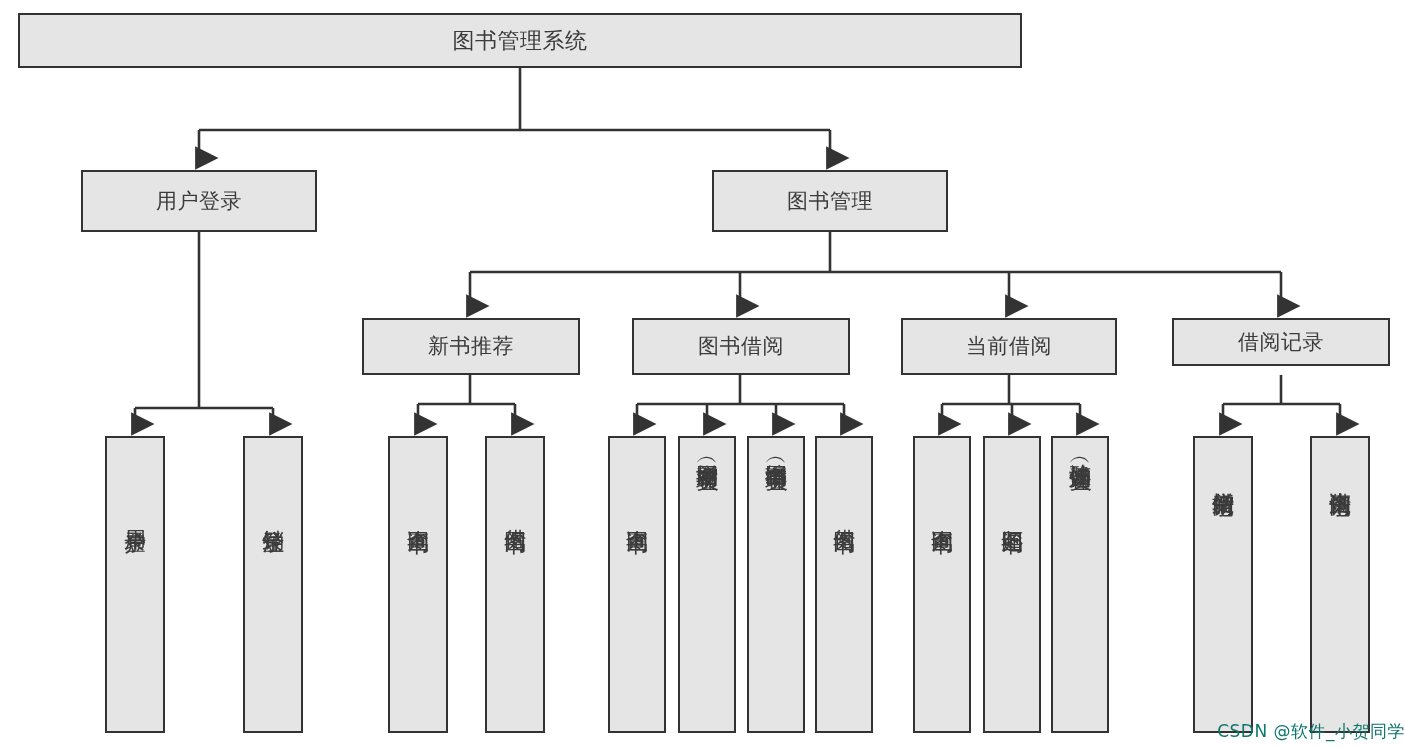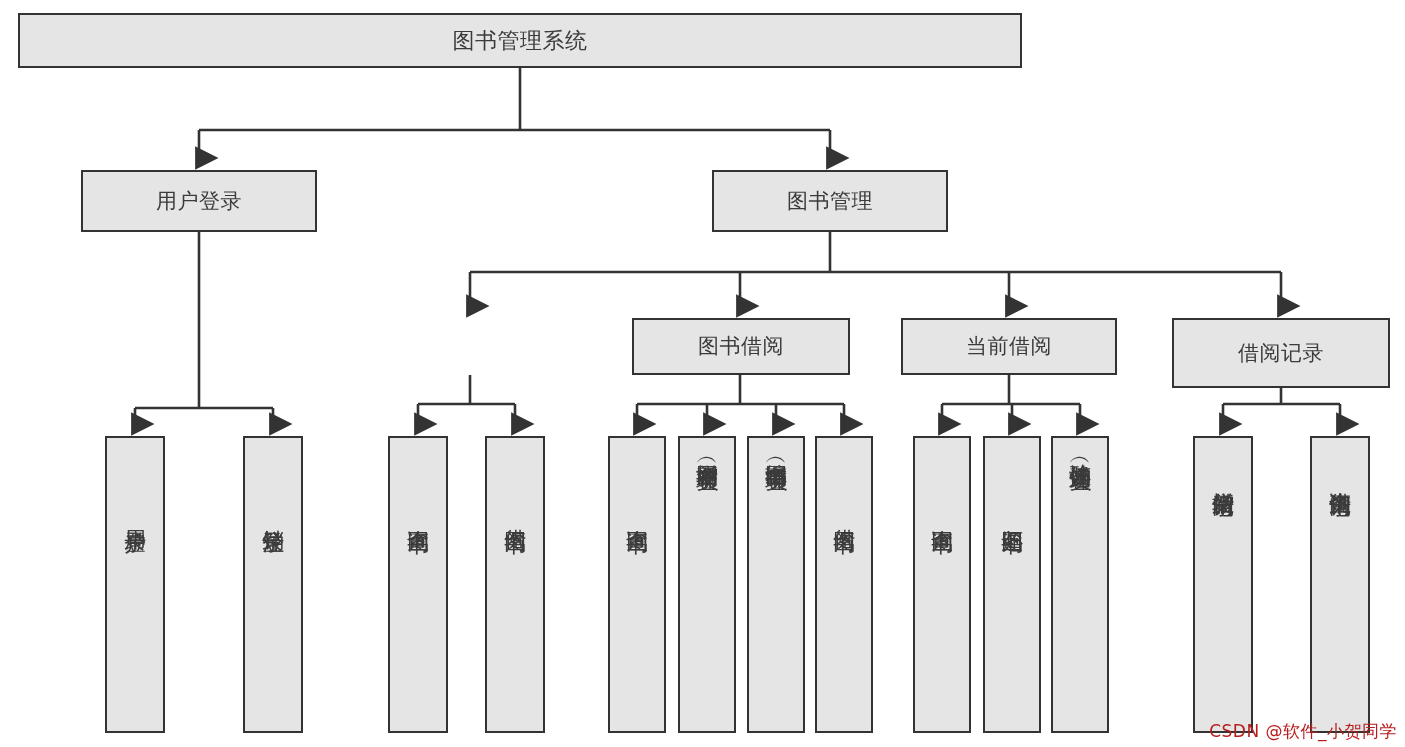--- a/index.html
+++ b/index.html
@@ -53,24 +53,24 @@
     font-size: 22px;
     line-height: 1.12;
     letter-spacing: 1px;
     white-space: normal;
   }
   .node.vert.tall .label {
     padding-top: 0;
   }
   .watermark {
     position: absolute;
-    right: 8px;
+    right: 0;
     bottom: 4px;
     font-size: 17px;
-    color: #b91c1c;
+    color: #0f766e;
     z-index: 5;
     white-space: nowrap;
     letter-spacing: 0.5px;
   }
 </style>
 </head>
 <body>
 
 <div id="canvas">
 
@@ -130,27 +130,30 @@
     <span class="label">图书管理系统</span>
   </div>
 
   <div class="node" style="left:81px; top:170px; width:236px; height:62px;">
     <span class="label">用户登录</span>
   </div>
   <div class="node" style="left:712px; top:170px; width:236px; height:62px;">
     <span class="label">图书管理</span>
   </div>
 
+  <div class="node" style="left:362px; top:318px; width:218px; height:57px;">
+    <span class="label">新书推荐</span>
+  </div>
   <div class="node" style="left:901px; top:318px; width:216px; height:57px;">
     <span class="label">当前借阅</span>
   </div>
   <div class="node" style="left:632px; top:318px; width:218px; height:57px;">
     <span class="label">图书借阅</span>
   </div>
-  <div class="node" style="left:1172px; top:318px; width:218px; height:70px;">
+  <div class="node" style="left:1172px; top:318px; width:218px; height:48px;">
     <span class="label">借阅记录</span>
   </div>
 
   <div class="node vert" style="left:105px; top:436px; width:60px; height:297px; padding-top:74px;">
     <span class="label">用户登录</span>
   </div>
   <div class="node vert" style="left:243px; top:436px; width:60px; height:297px; padding-top:74px;">
     <span class="label">注销登录</span>
   </div>
 

